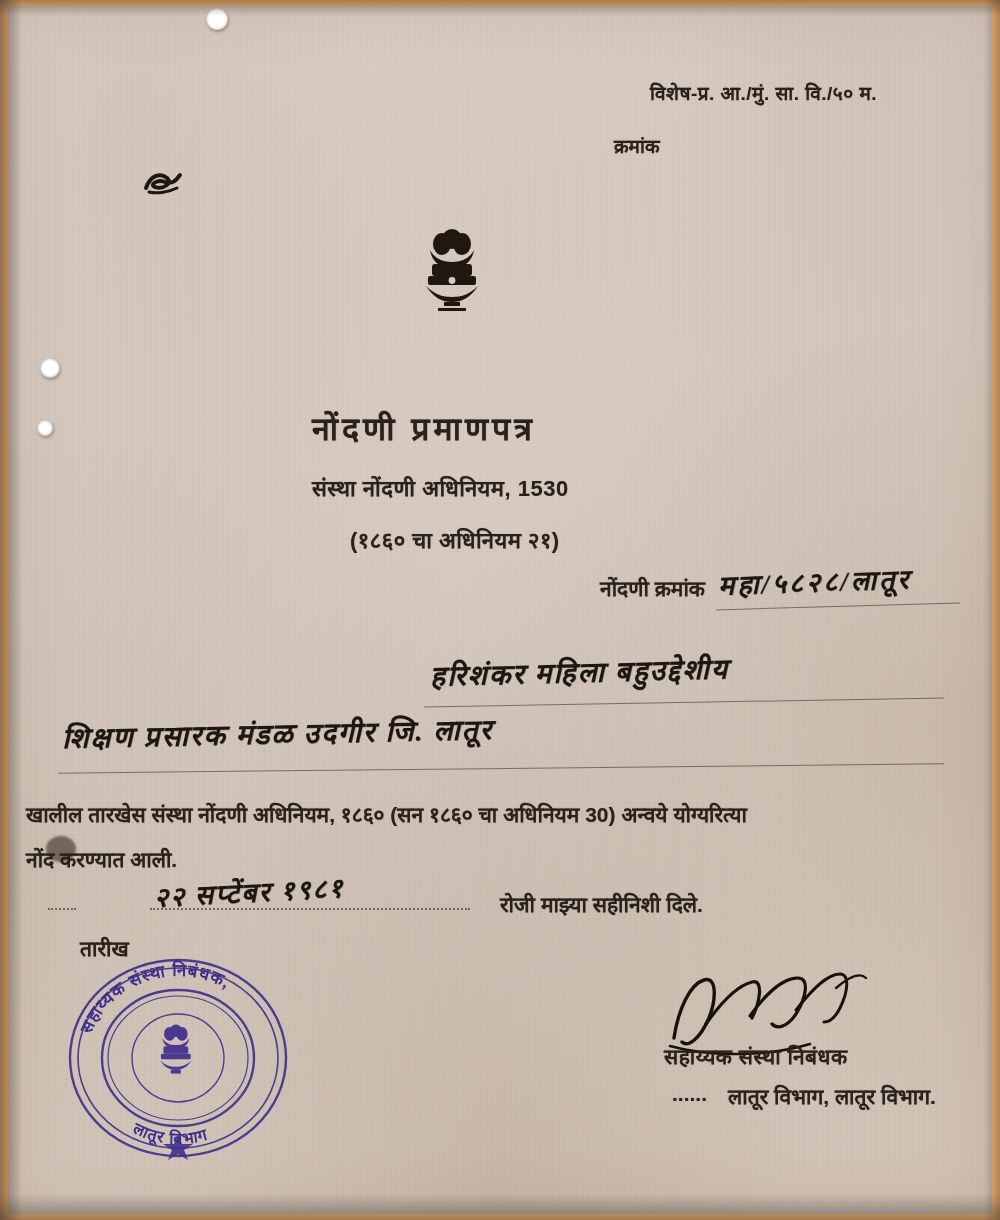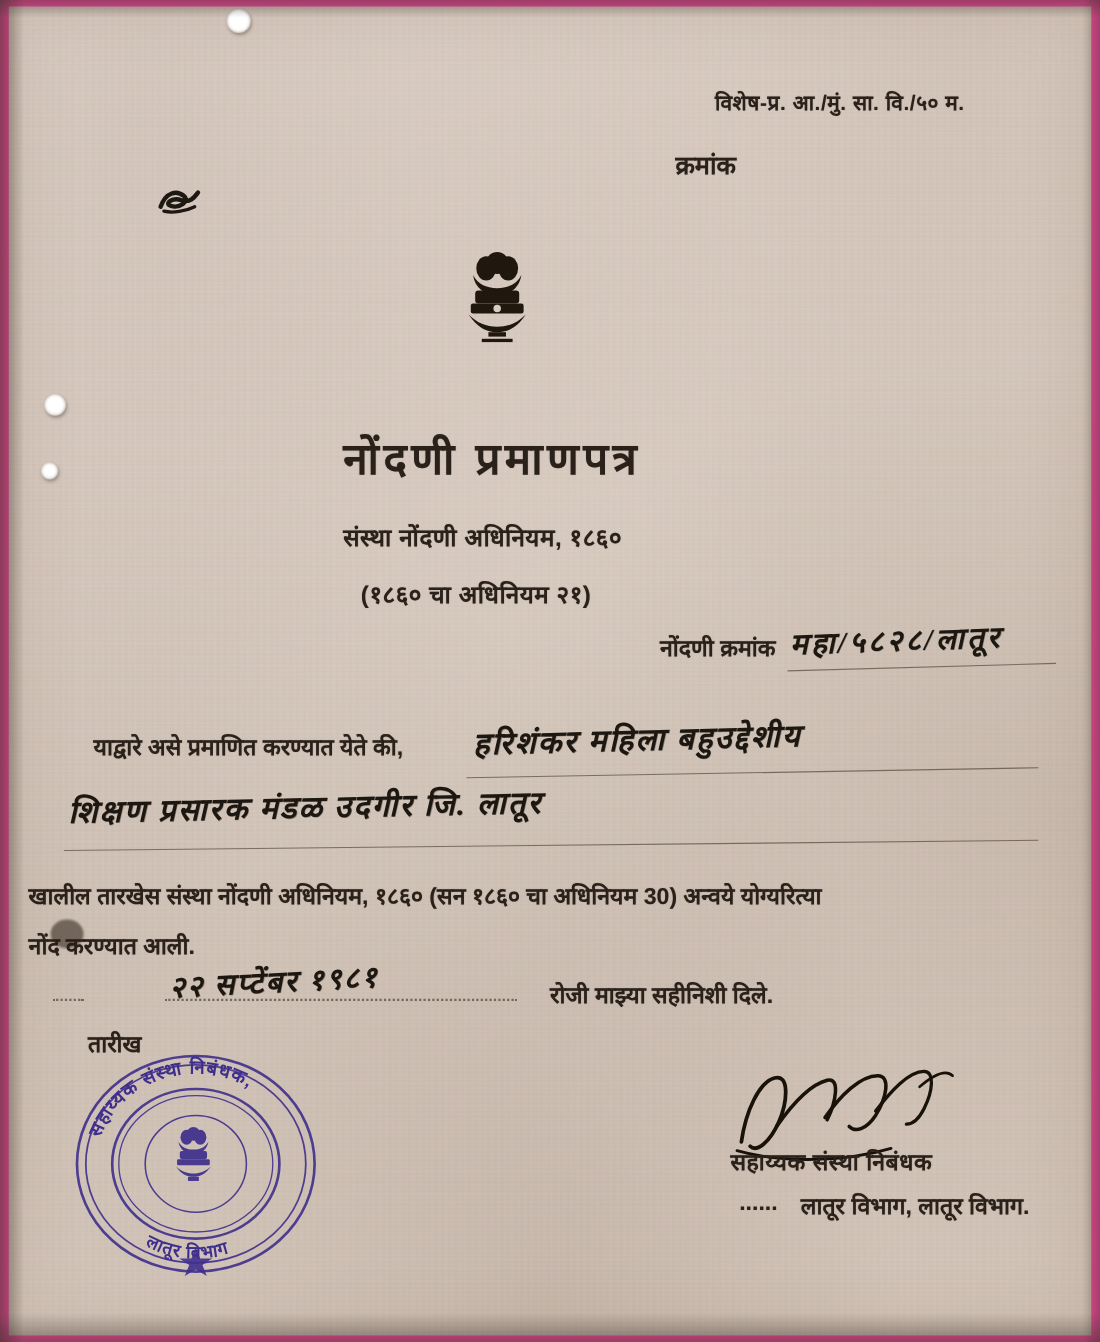--- a/index.html
+++ b/index.html
@@ -5,21 +5,21 @@
   html, body {
     margin: 0;
     padding: 0;
     background: #6d6b66;
   }
   #page {
     position: relative;
     width: 1000px;
     height: 1220px;
     overflow: hidden;
-    background: #ec4899;
+    background: #fdba74;
     font-family: "Liberation Serif", serif;
   }
   
   .paper {
     position: absolute;
     left: 8px; top: 6px;
     width: 984px; height: 1208px;
     background:
       radial-gradient(ellipse at 12% 8%, rgba(120,95,80,0.13), rgba(0,0,0,0) 45%),
       radial-gradient(ellipse at 88% 5%, rgba(130,105,85,0.12), rgba(0,0,0,0) 42%),
@@ -118,21 +118,21 @@
 
   <div class="paper"></div>
   <div class="grain"></div>
 
   <div class="hole" style="left:206px; top:8px; width:22px; height:22px;"></div>
   <div class="hole" style="left:40px; top:358px; width:20px; height:20px;"></div>
   <div class="hole" style="left:37px; top:420px; width:16px; height:16px;"></div>
 
   <div class="t printed" style="left:650px; top:80px; font-size:19px; letter-spacing:.5px;">विशेष-प्र. आ./मुं. सा. वि./५० म.</div>
 
-  <div class="t printed" style="left:614px; top:133px; font-size:23px;">क्रमांक</div>
+  <div class="t printed" style="left:614px; top:133px; font-size:19px;">क्रमांक</div>
 
   <div style="position:absolute; left:143px; top:170px; width:40px; height:26px;">
     <svg width="40" height="26" viewBox="0 0 40 26">
       <path d="M3,18 C8,4 18,3 24,8 C30,13 20,20 12,17 C6,15 14,9 22,12 C30,15 34,9 37,5" stroke="#1e1812" stroke-width="4" fill="none" stroke-linecap="round"></path>
       <path d="M6,22 C14,24 26,22 34,18" stroke="#1e1812" stroke-width="3" fill="none" stroke-linecap="round"></path>
     </svg>
   </div>
 
   <div class="emblem" style="left:420px; top:228px;">
     <svg width="64" height="92" viewBox="0 0 64 92">
@@ -150,31 +150,30 @@
 
         <circle cx="32" cy="52.5" r="3.4" fill="#d8cbc0"></circle>
 
         <path d="M6,58 C14,70 22,74 32,74 C42,74 50,70 58,58 C50,66 42,69 32,69 C22,69 14,66 6,58 Z"></path>
         <rect x="24" y="74" width="16" height="4"></rect>
       </g>
       <rect x="18" y="80" width="28" height="3" fill="#20180f"></rect>
     </svg>
   </div>
 
-  <div class="t printed" style="left:312px; top:388px; font-size:40px; letter-spacing:4px;">नोंदणी प्रमाणपत्र</div>
-
-  <div class="t printed" style="left:312px; top:472px; font-size:22px; letter-spacing:.5px;">संस्था नोंदणी अधिनियम, १८६०</div>
-
-  <div class="t printed" style="left:328px; top:524px; font-size:22px; letter-spacing:.5px;">(१८६० चा अधिनियम २१)</div>
+  <div class="t printed" style="left:312px; top:406px; font-size:32px; letter-spacing:4px;">नोंदणी प्रमाणपत्र</div>
+
+  <div class="t printed" style="left:312px; top:472px; font-size:22px; letter-spacing:.5px;">संस्था नोंदणी अधिनियम, 1530</div>
+
+  <div class="t printed" style="left:350px; top:524px; font-size:22px; letter-spacing:.5px;">(१८६० चा अधिनियम २१)</div>
 
   <div class="t printed" style="left:600px; top:574px; font-size:21px;">नोंदणी क्रमांक</div>
   <div class="t hand" style="left:718px; top:566px; font-size:27px; transform: rotate(-2deg); letter-spacing:3px;">महा/५८२८/लातूर</div>
   <div class="rule" style="left:716px; top:606px; width:244px; transform: rotate(-1.6deg);"></div>
 
-  <div class="t printed" style="left:85px; top:664px; font-size:21px;">याद्वारे असे प्रमाणित करण्यात येते की,</div>
 
   <div class="t hand" style="left:430px; top:656px; font-size:28px; transform: rotate(-1.5deg);">हरिशंकर महिला बहुउद्देशीय</div>
   <div class="rule" style="left:424px; top:702px; width:520px; transform: rotate(-1deg);"></div>
 
   <div class="t hand" style="left:62px; top:718px; font-size:28px; transform: rotate(-1.2deg);">शिक्षण प्रसारक मंडळ उदगीर जि. लातूर</div>
   <div class="rule" style="left:58px; top:768px; width:886px; transform: rotate(-0.6deg);"></div>
 
   <div class="t printed" style="left:26px; top:800px; font-size:21px;">खालील तारखेस संस्था नोंदणी अधिनियम, १८६० (सन १८६० चा अधिनियम 30) अन्वये योग्यरित्या</div>
 
   <div class="t printed" style="left:26px; top:845px; font-size:21px;">नोंद करण्यात आली.</div>

